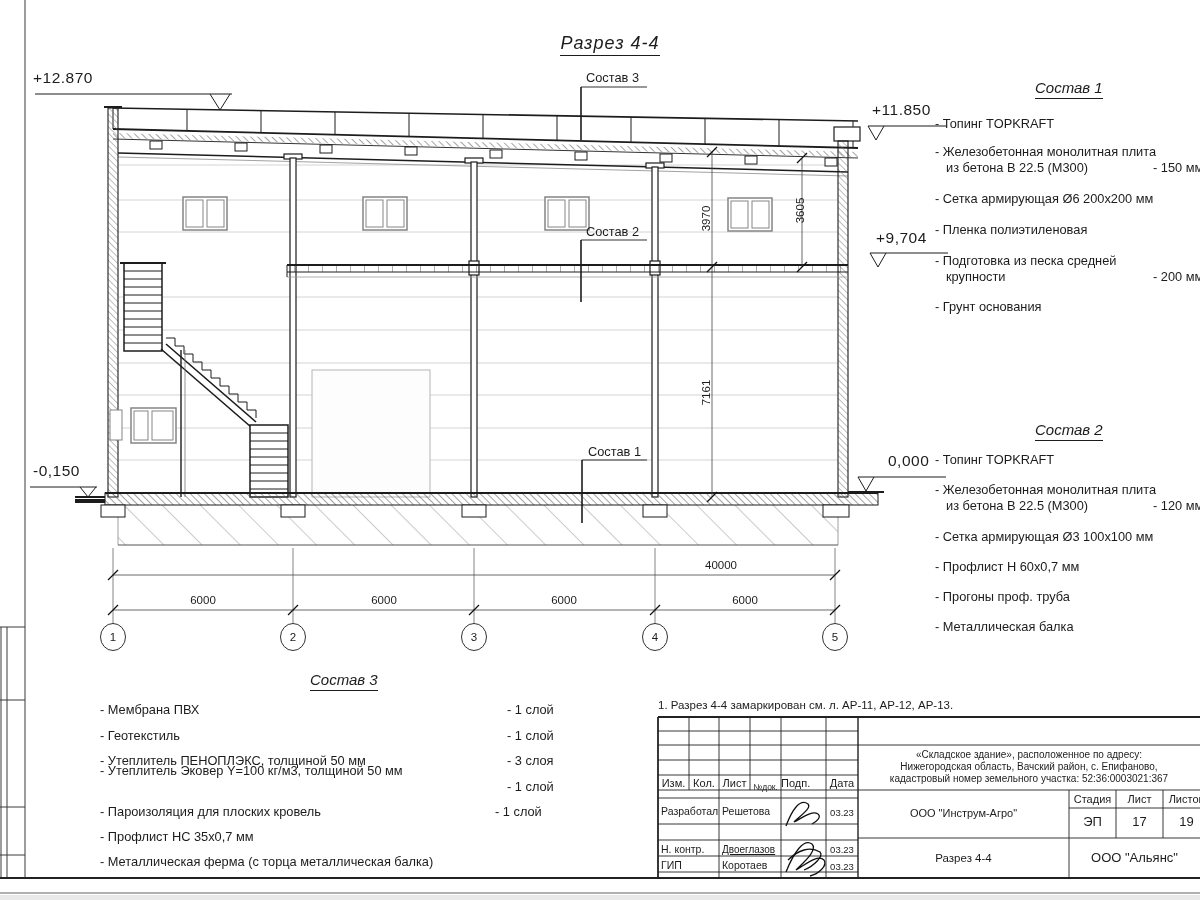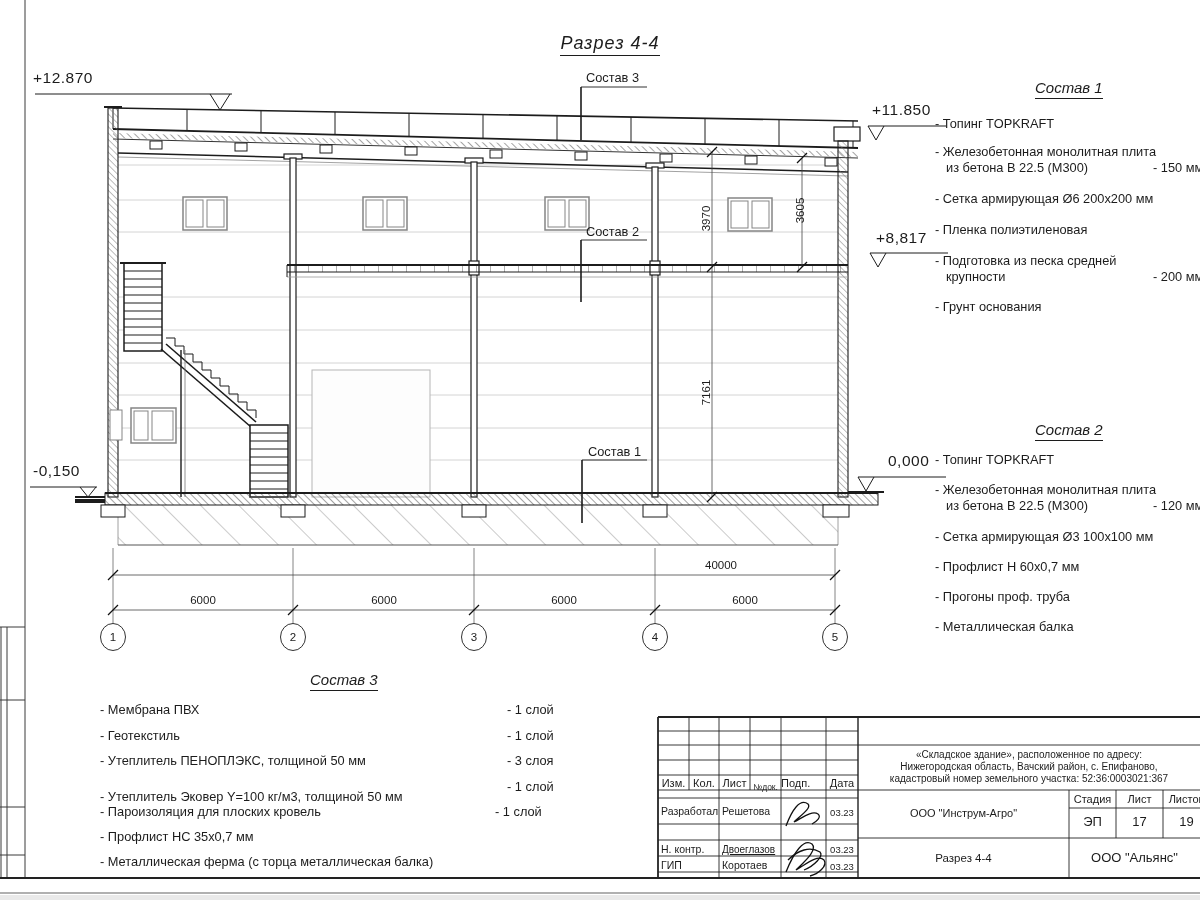--- a/index.html
+++ b/index.html
@@ -293,21 +293,21 @@
 
   <div class="t title ctr" style="left:540px;top:36px;width:140px;"><span class="u">Разрез 4-4</span></div>
 
   <div class="t" style="left:586px;top:70px;">Состав 3</div>
   <div class="t" style="left:586px;top:224px;">Состав 2</div>
   <div class="t" style="left:588px;top:444px;">Состав 1</div>
 
   <div class="t elev" style="left:33px;top:70px;">+12.870</div>
   <div class="t elev" style="left:33px;top:463px;">-0,150</div>
   <div class="t elev" style="left:872px;top:102px;">+11.850</div>
-  <div class="t elev" style="left:876px;top:230px;">+8,817</div>
+  <div class="t elev" style="left:876px;top:230px;">+9,704</div>
   <div class="t elev" style="left:888px;top:453px;">0,000</div>
 
   <div class="t dim ctr" style="left:681px;top:558px;width:80px;">40000</div>
   <div class="t dim ctr" style="left:173px;top:593px;width:60px;">6000</div>
   <div class="t dim ctr" style="left:354px;top:593px;width:60px;">6000</div>
   <div class="t dim ctr" style="left:534px;top:593px;width:60px;">6000</div>
   <div class="t dim ctr" style="left:715px;top:593px;width:60px;">6000</div>
   <div class="t dim rot" style="left:681px;top:211px;">3970</div>
   <div class="t dim rot" style="left:775px;top:203px;">3605</div>
   <div class="t dim rot" style="left:681px;top:385px;">7161</div>
@@ -345,28 +345,29 @@
   </div>
 
   <div class="block" style="left:95px;top:672px;width:560px;height:200px;">
     <div class="t st" style="left:215px;top:0;"><span class="u it">Состав 3</span></div>
     <div class="t" style="left:5px;top:30px;">- Мембрана ПВХ</div>
     <div class="t" style="left:412px;top:30px;">- 1 слой</div>
     <div class="t" style="left:5px;top:56px;">- Геотекстиль</div>
     <div class="t" style="left:412px;top:56px;">- 1 слой</div>
     <div class="t" style="left:5px;top:81px;">- Утеплитель ПЕНОПЛЭКС, толщиной 50 мм</div>
     <div class="t" style="left:412px;top:81px;">- 3 слоя</div>
-    <div class="t" style="left:5px;top:117px;">- Утеплитель Эковер Y=100 кг/м3, толщиной 50 мм</div>
+    <div class="t" style="left:5px;top:91px;">- Утеплитель Эковер Y=100 кг/м3, толщиной 50 мм</div>
     <div class="t" style="left:412px;top:107px;">- 1 слой</div>
     <div class="t" style="left:5px;top:132px;">- Пароизоляция для плоских кровель</div>
     <div class="t" style="left:400px;top:132px;">- 1 слой</div>
     <div class="t" style="left:5px;top:157px;">- Профлист НС 35х0,7 мм</div>
     <div class="t" style="left:5px;top:182px;">- Металлическая ферма (с торца металлическая балка)</div>
   </div>
 
+  <div class="t" style="left:658px;top:698px;font-size:11.5px;">1. Разрез 4-4 замаркирован см. л. АР-11, АР-12, АР-13.</div>
 
   <div class="t tbs ctr" style="left:862px;top:749px;width:334px;">«Складское здание», расположенное по адресу:</div>
   <div class="t tbs ctr" style="left:862px;top:761px;width:334px;">Нижегородская область, Вачский район, с. Епифаново,</div>
   <div class="t tbs ctr" style="left:862px;top:773px;width:334px;">кадастровый номер земельного участка: 52:36:0003021:367</div>
 
   <div class="t tb ctr" style="left:658px;top:777px;width:31px;">Изм.</div>
   <div class="t tb ctr" style="left:689px;top:777px;width:30px;">Кол.</div>
   <div class="t tb ctr" style="left:719px;top:777px;width:31px;">Лист</div>
   <div class="t ctr" style="left:750px;top:780px;width:31px;font-size:8.5px;">№док.</div>
   <div class="t tb ctr" style="left:781px;top:777px;width:29px;">Подп.</div>

